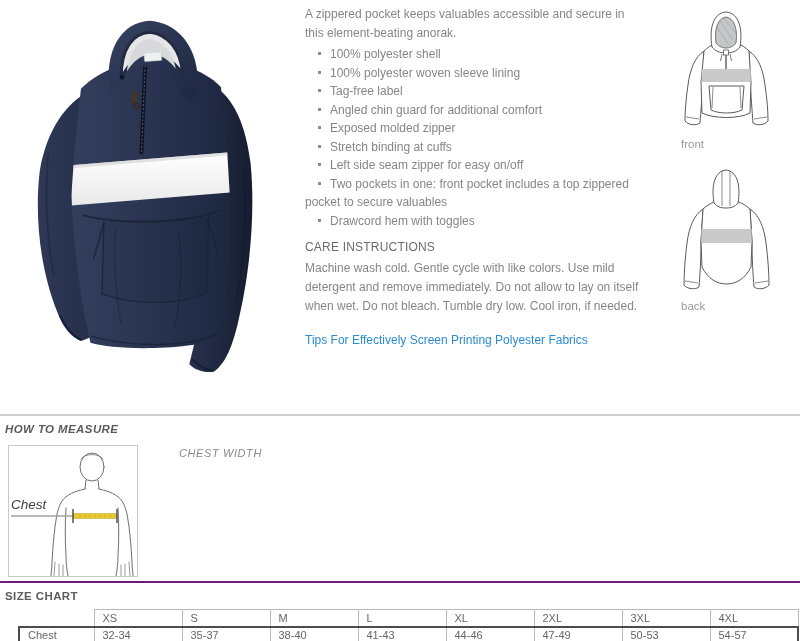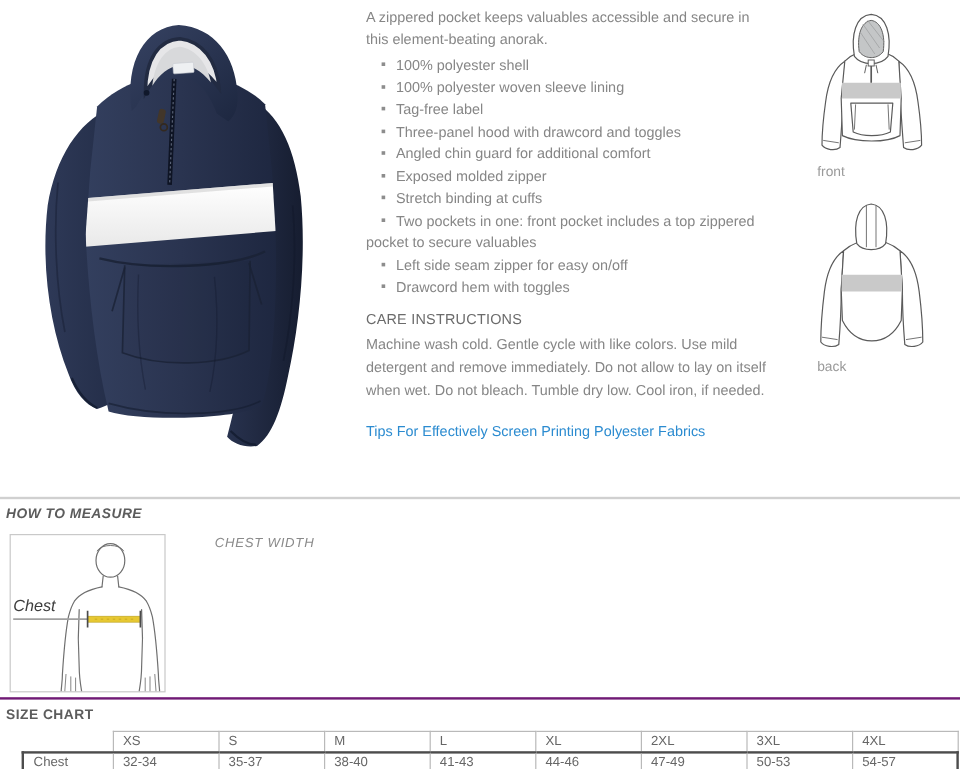--- a/index.html
+++ b/index.html
@@ -125,31 +125,30 @@
     <p class="intro">A zippered pocket keeps valuables accessible and secure in this element-beating anorak.</p>
     <ul class="features">
 
         <li><span class="blt"></span><span>100% polyester shell</span></li>
 
 
         <li><span class="blt"></span><span>100% polyester woven sleeve lining</span></li>
 
         <li><span class="blt"></span><span>Tag-free label</span></li>
 
-        <li><span class="blt"></span><span>Three-panel hood with drawcord and toggles</span></li>
 
         <li><span class="blt"></span><span>Angled chin guard for additional comfort</span></li>
 
         <li><span class="blt"></span><span>Exposed molded zipper</span></li>
 
         <li><span class="blt"></span><span>Stretch binding at cuffs</span></li>
 
+        <li><span class="blt"></span><span>Left side seam zipper for easy on/off</span></li>
+
         <li><span class="blt"></span><span>Two pockets in one: front pocket includes a top zippered pocket to secure valuables</span></li>
-
-        <li><span class="blt"></span><span>Left side seam zipper for easy on/off</span></li>
 
 
         <li><span class="blt"></span><span>Drawcord hem with toggles</span></li>
       </ul>
     <div class="care-heading">CARE INSTRUCTIONS</div>
     <p class="care-text">Machine wash cold. Gentle cycle with like colors. Use mild detergent and remove immediately. Do not allow to lay on itself when wet. Do not bleach. Tumble dry low. Cool iron, if needed.</p>
     <a class="tips-link">Tips For Effectively Screen Printing Polyester Fabrics</a>
   </div>
 
   <div class="views-col">

